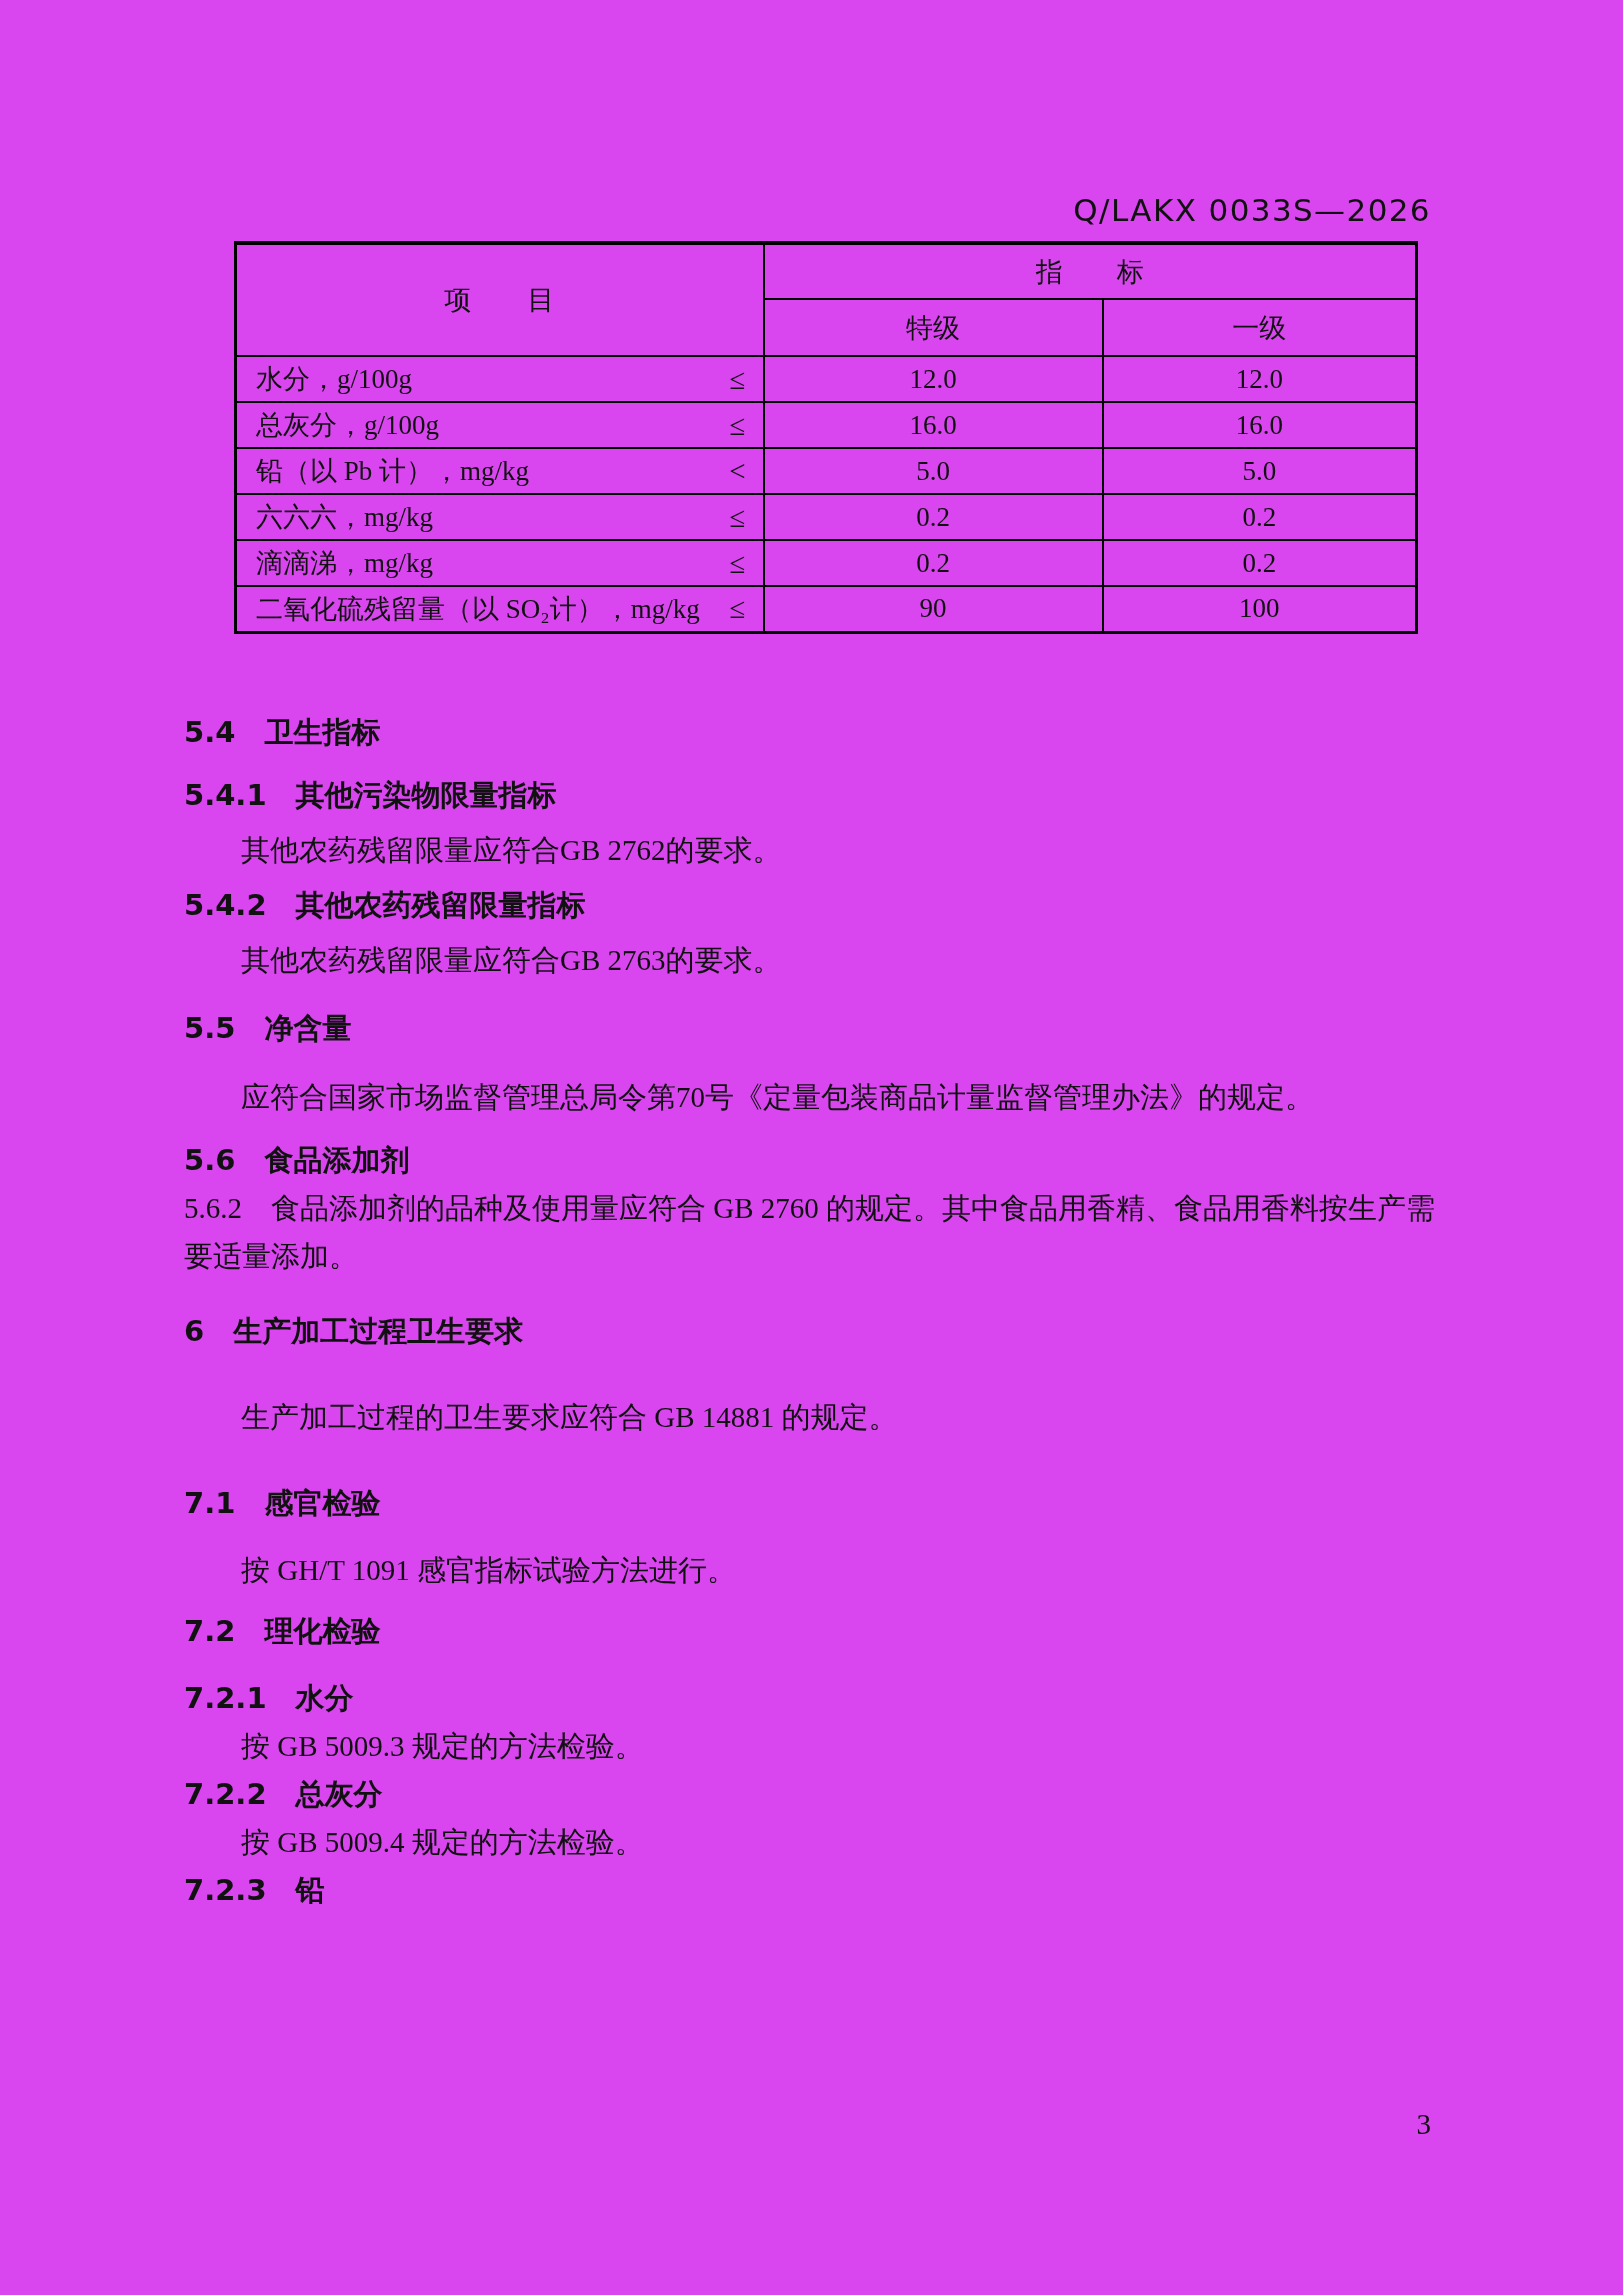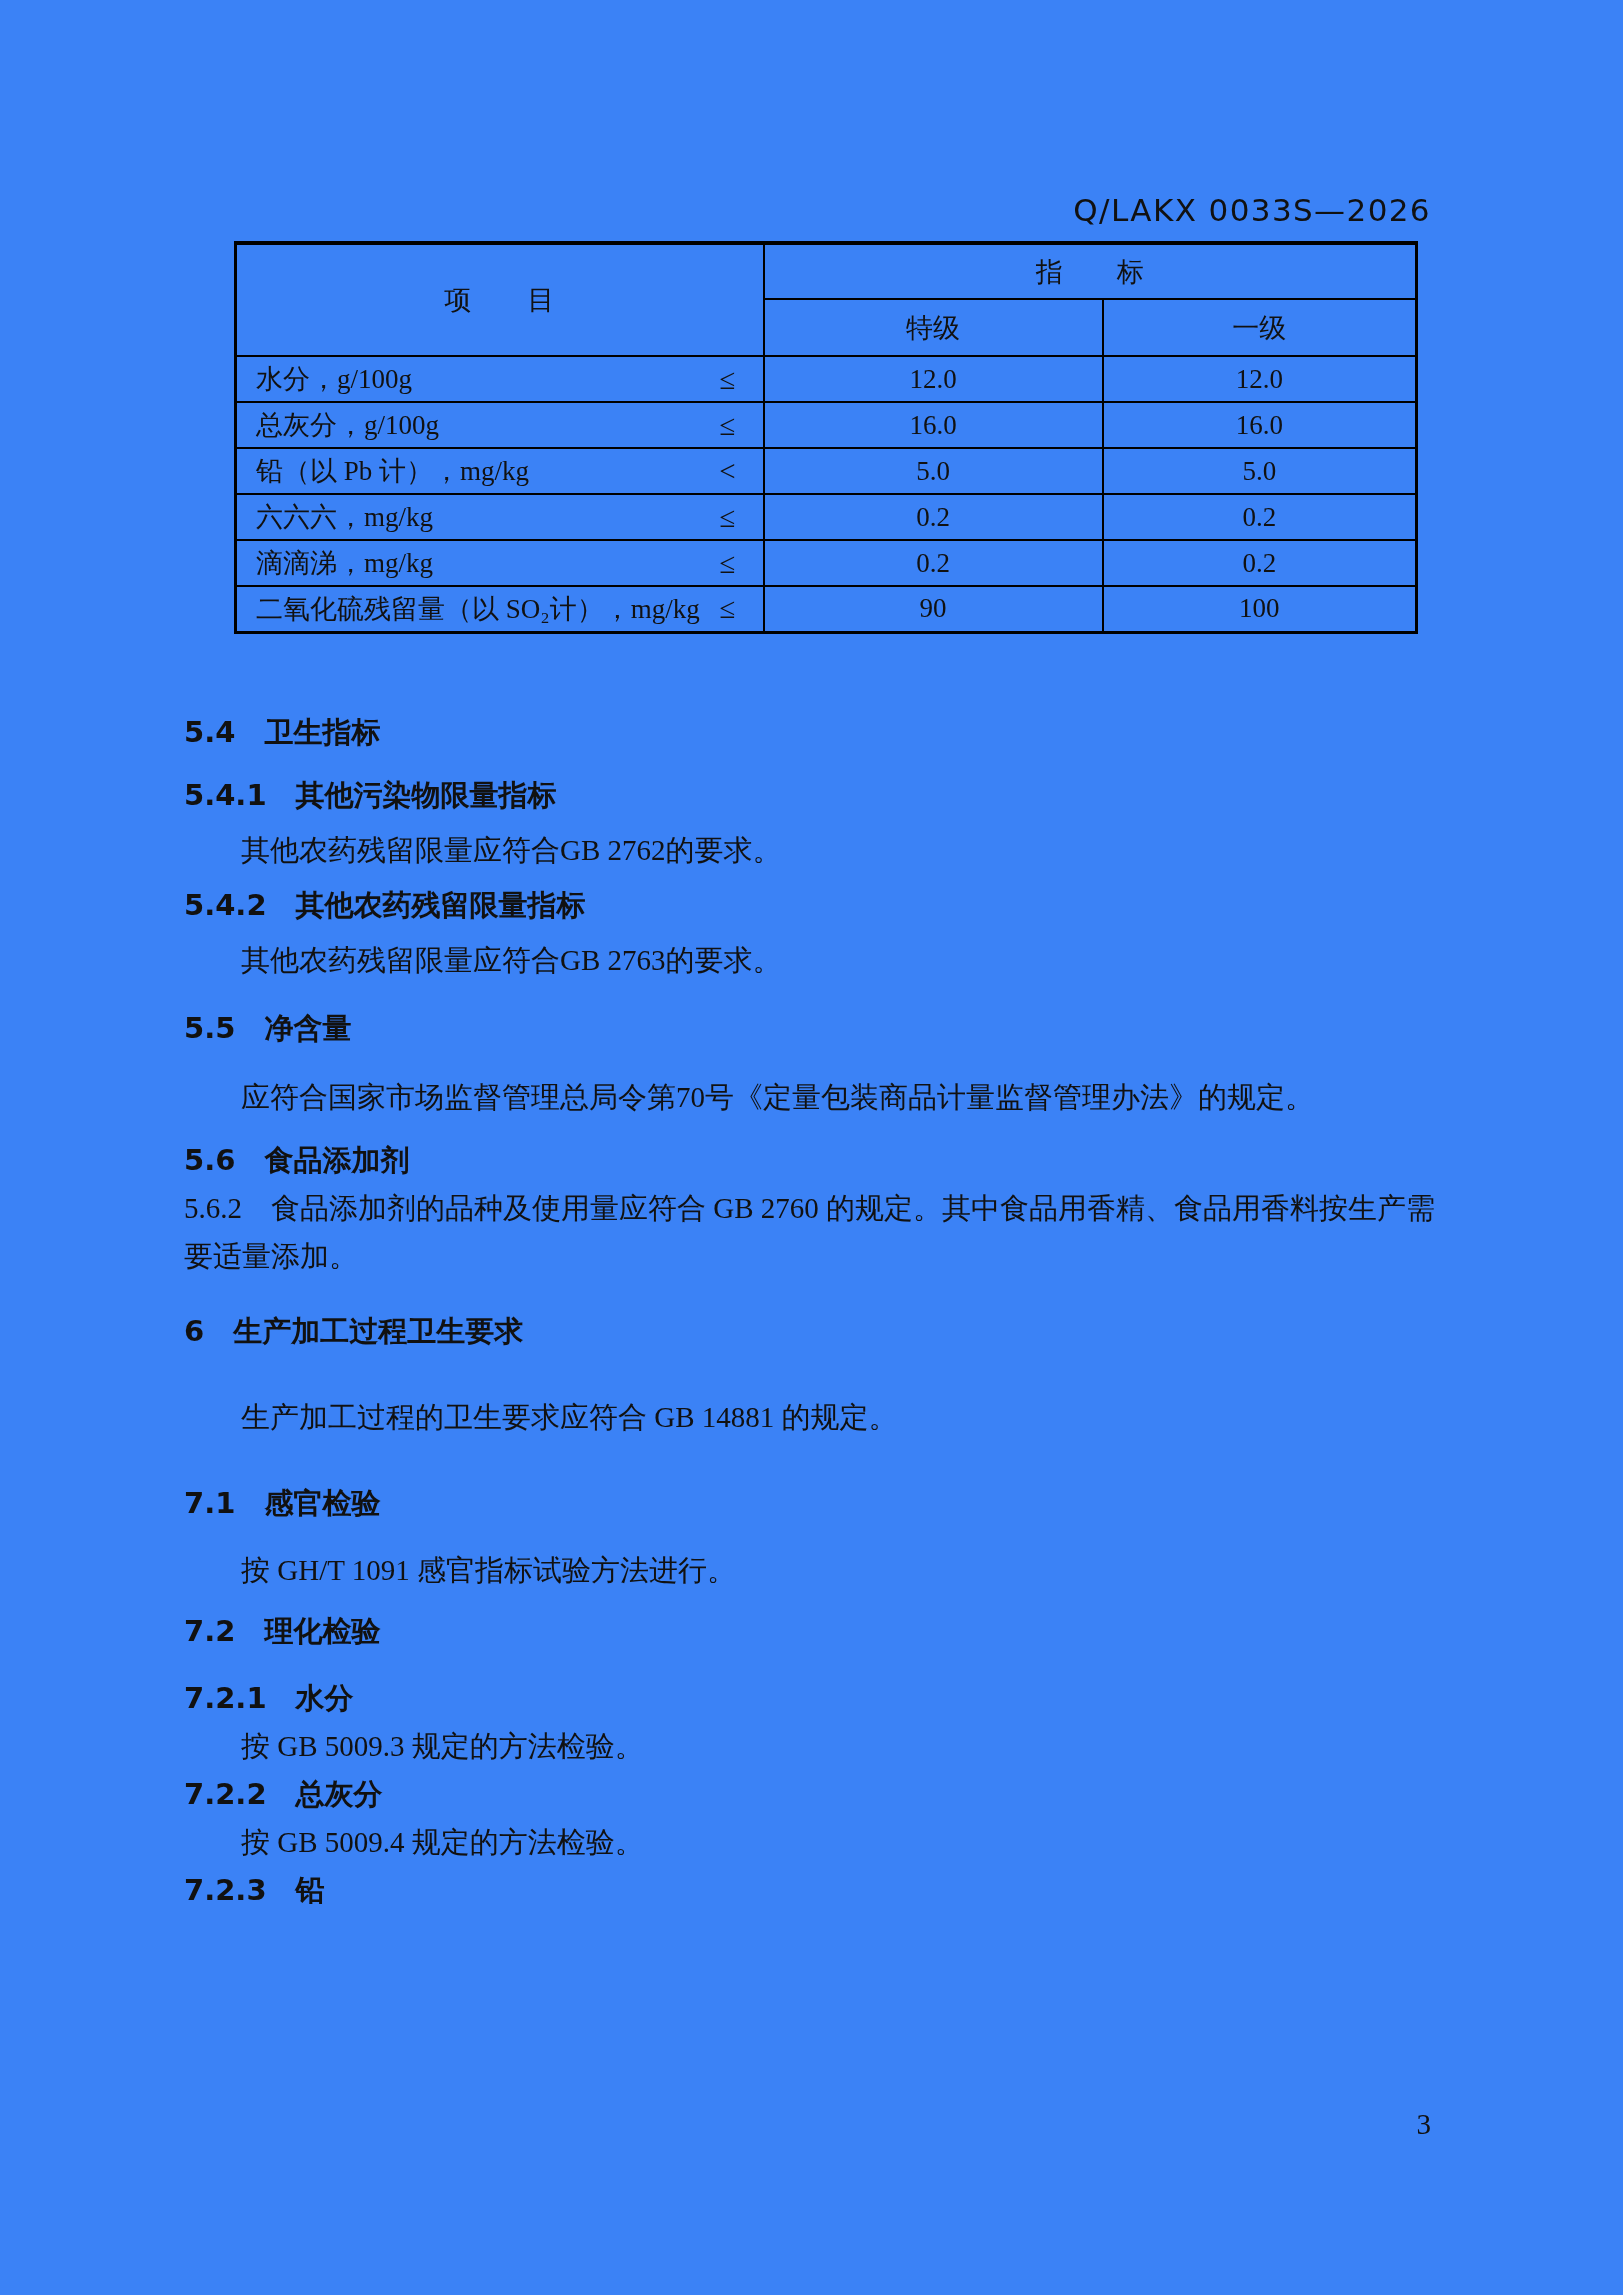--- a/index.html
+++ b/index.html
@@ -1,19 +1,19 @@
 <!DOCTYPE html>
 <html style="font-size:11px"><head>
 <meta charset="utf-8">
 <style>
   html,body{margin:0;padding:0;background:#e8e8e8;}
   .page{
     position:relative;
     width:1623px;height:2295px;
-    background:#3b82f6;
+    background:#d946ef;
     color:#111111;
     font-family:"Liberation Serif","DejaVu Serif",serif;
     overflow:hidden;
   }
   .header-code{
     position:absolute;
     top:192px;right:192px;
     font-size:31px;
     letter-spacing:1.4px;
     font-family:"DejaVu Sans","Liberation Sans",sans-serif;
@@ -40,21 +40,21 @@
   }
   table.spec{border:3.4px solid #000;border-top-width:4.1px;}
   table.spec tr td{border-top-width:2.7px;border-bottom-width:2.7px;}
   td.c-item{height:108px;letter-spacing:0.7px;}
   td.c-ind{height:53px;}
   td.c-grade{height:55px;}
   tbody tr{height:46px;}
   td.c-name{text-align:left;}
   .name-wrap{
     display:flex;justify-content:space-between;align-items:center;
-    padding:0 27px 0 19px;
+    padding:0 17px 0 19px;
     text-align:right;
   }
   .op{font-size:29px;}
   
   .blk{line-height:48px;font-size:29px;}
   .hblk{
     font-family:"DejaVu Sans","Liberation Sans",sans-serif;
     font-weight:bold;
     font-size:29px;
   }

